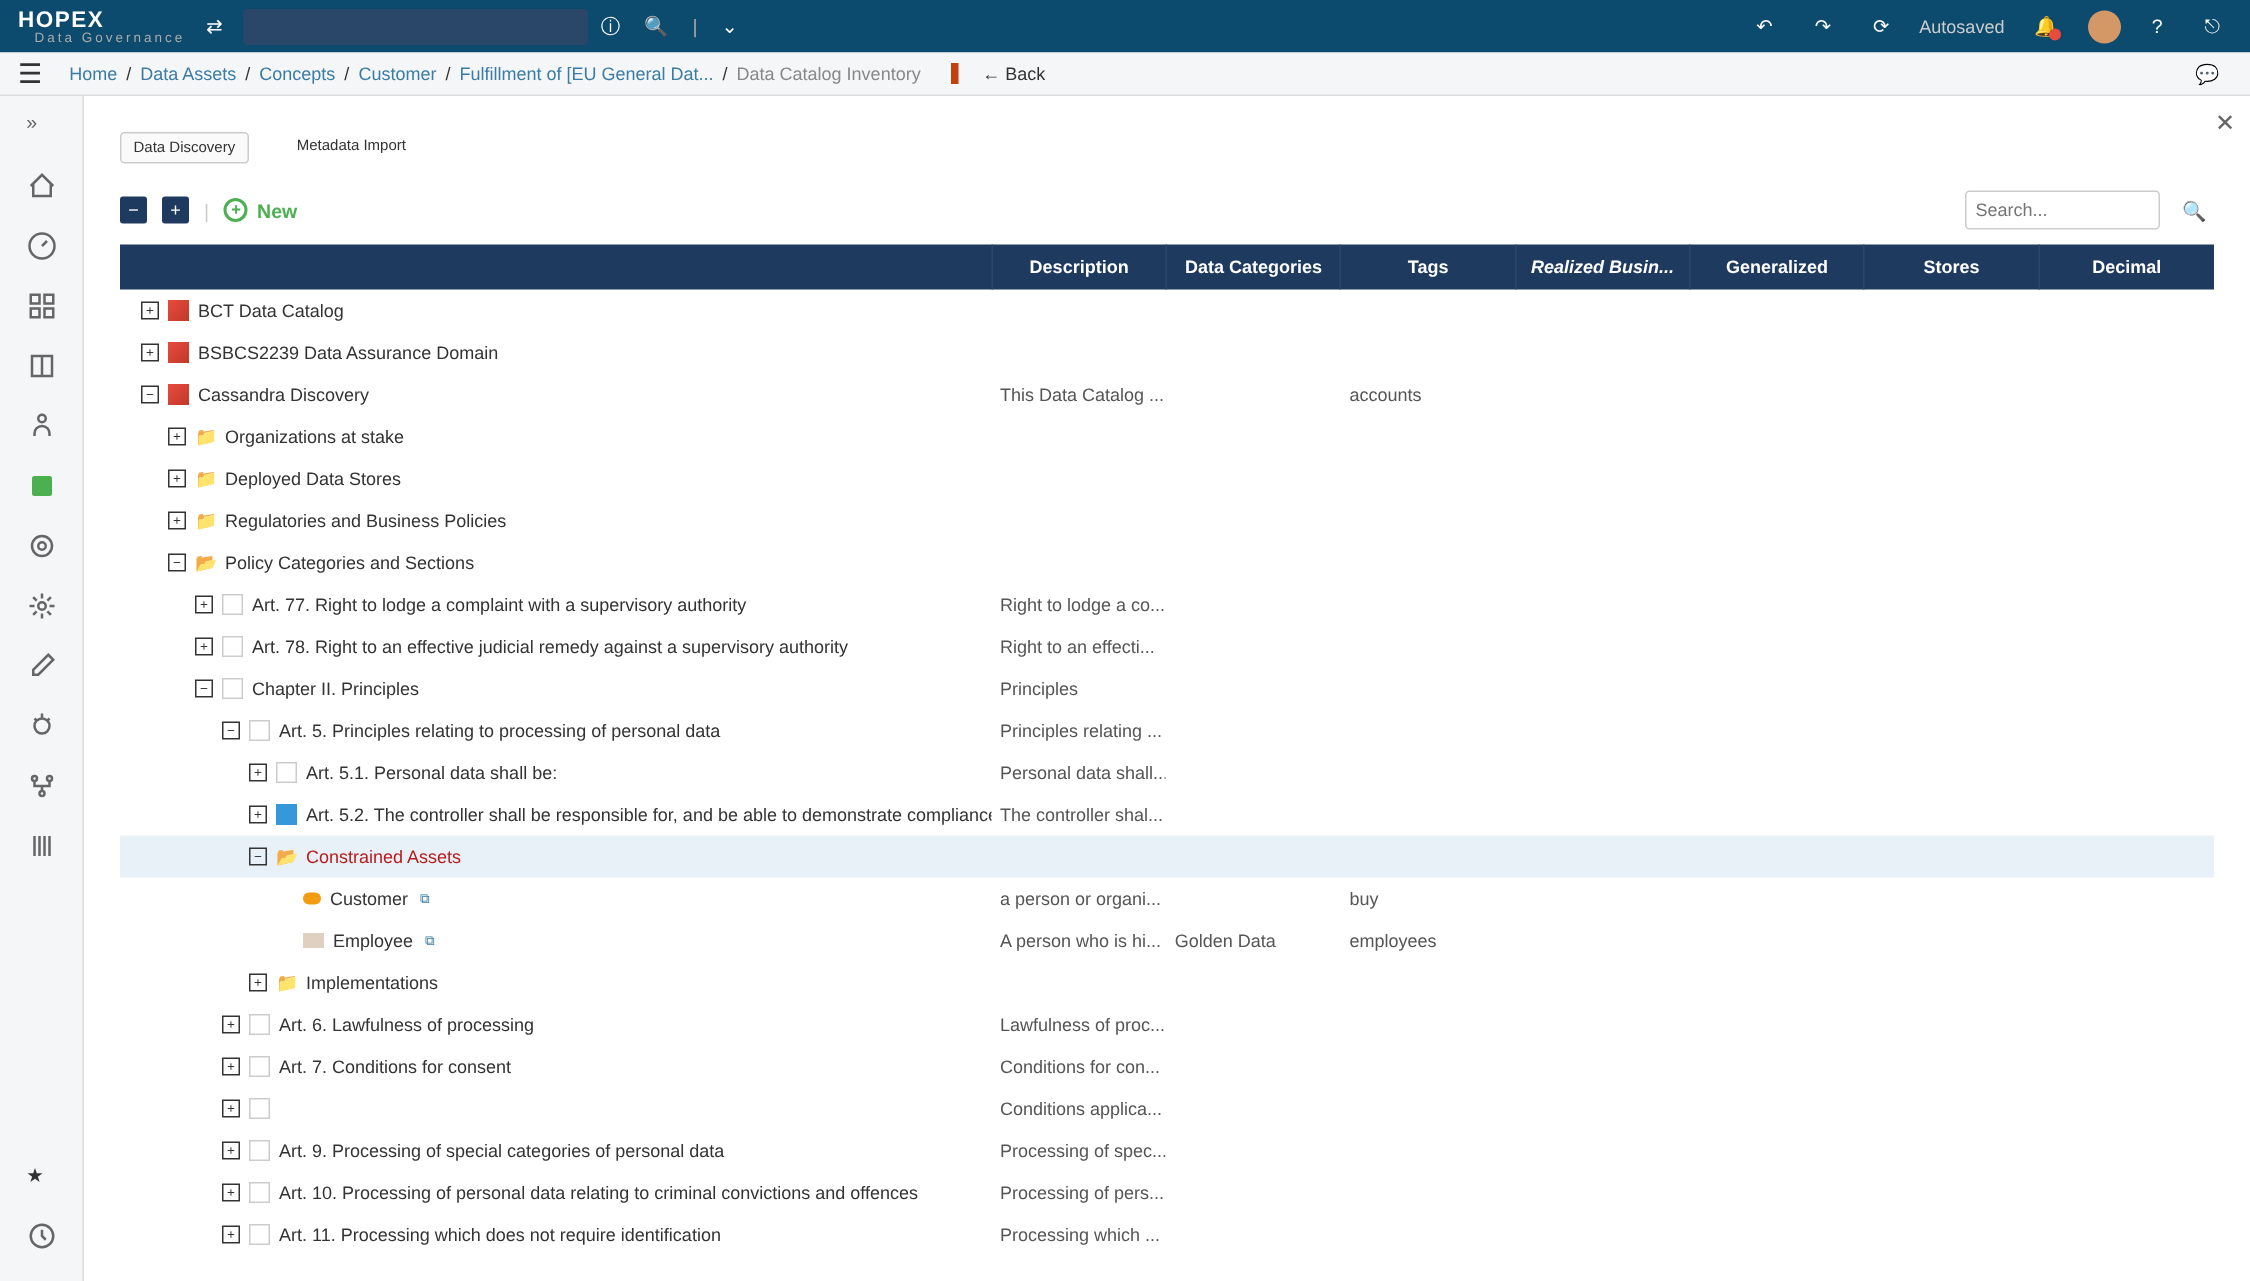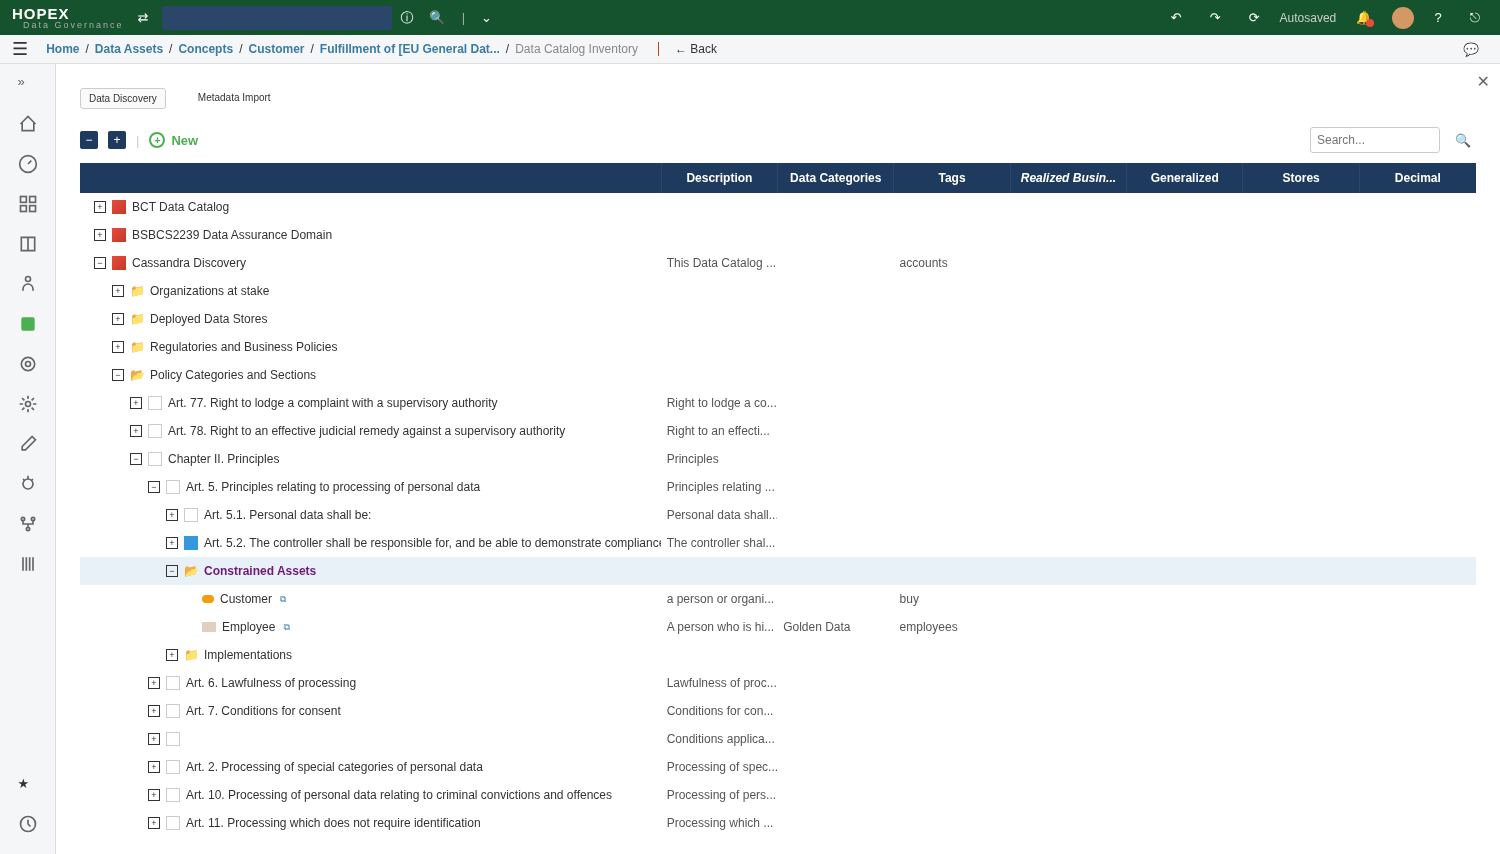--- a/index.html
+++ b/index.html
@@ -1,32 +1,32 @@
 <!DOCTYPE html>
 <html><head>
 <meta charset="utf-8">
 <style>
 *{margin:0;padding:0;box-sizing:border-box;font-family:Arial,sans-serif;}
 body{width:1500px;height:854px;overflow:hidden;background:#fff;color:#333;font-size:13px;}
-.topbar{height:35px;background:#14532d;display:flex;align-items:center;padding:0 12px;color:#fff;}
+.topbar{height:35px;background:#0c4a6e;display:flex;align-items:center;padding:0 12px;color:#fff;}
 .logo{display:flex;flex-direction:column;line-height:1;}
 .logo-title{font-size:15px;font-weight:bold;letter-spacing:1px;}
 .logo-sub{font-size:9px;letter-spacing:2px;color:#aaa;padding-left:11px;}
 .swap-icon{margin:0 14px;cursor:pointer;}
 .search-box{width:230px;height:24px;background:#2a4668;border:none;border-radius:3px;color:#fff;padding:0 6px;}
 .top-icon{margin:0 8px;cursor:pointer;color:#fff;}
 .spacer{flex:1;}
 .top-right{display:flex;align-items:center;gap:12px;}
 .avatar{width:22px;height:22px;border-radius:50%;background:#d49766;}
 .breadcrumb-bar{height:29px;background:#f5f6f8;display:flex;align-items:center;padding:0 12px;border-bottom:1px solid #ddd;}
 .hamburger{margin-right:18px;cursor:pointer;color:#333;font-size:18px;}
 .breadcrumb{display:flex;align-items:center;gap:6px;font-size:12px;}
-.breadcrumb a{color:#3a7ca5;text-decoration:none;font-weight:bold;}
+.breadcrumb a{color:#3a7ca5;text-decoration:none;}
 .breadcrumb .current{color:#888;}
-.back-btn{margin-left:20px;padding-left:16px;border-left:1px solid #c2410c;color:#333;font-size:12px;cursor:pointer;}
+.back-btn{margin-left:20px;padding-left:16px;border-left:5px solid #c2410c;color:#333;font-size:12px;cursor:pointer;}
 .sidebar{position:absolute;left:0;top:64px;width:56px;height:790px;background:#f5f6f8;border-right:1px solid #ddd;display:flex;flex-direction:column;align-items:center;padding-top:10px;gap:20px;}
 .sidebar-icon{width:20px;height:20px;color:#666;cursor:pointer;}
 .sidebar-icon.active{color:#4caf50;}
 .sidebar-bottom{margin-top:auto;margin-bottom:20px;display:flex;flex-direction:column;gap:18px;align-items:center;}
 .main{position:absolute;left:56px;top:64px;right:0;bottom:0;overflow:auto;}
 .close-x{position:absolute;right:10px;top:8px;color:#666;cursor:pointer;font-size:16px;}
 .tabs{display:flex;gap:24px;padding:24px 24px 12px;font-size:10px;}
 .tab{padding:4px 8px;cursor:pointer;}
 .tab.active{border:1px solid #ccc;border-radius:3px;background:#fafafa;}
 .toolbar{display:flex;align-items:center;padding:6px 24px 10px;gap:10px;}
@@ -53,21 +53,21 @@
 .row>div{display:flex;align-items:center;overflow:hidden;white-space:nowrap;text-overflow:ellipsis;}
 .name-cell{width:600px;padding-left:8px;gap:6px;}
 .cell{width:120px;padding:0 6px;color:#555;}
 .expand{width:12px;height:12px;border:1px solid #333;display:flex;align-items:center;justify-content:center;font-size:9px;cursor:pointer;flex-shrink:0;}
 .tree-icon{width:14px;height:14px;flex-shrink:0;}
 .ic-catalog{background:linear-gradient(135deg,#e74c3c,#c0392b);}
 .ic-doc{background:#fff;border:1px solid #ccc;}
 .ic-book{background:#3498db;}
 .ic-orange{width:12px;height:8px;background:#f39c12;border-radius:4px;}
 .ic-emp{width:14px;height:10px;background:#e0d0c0;}
-.highlight{color:#701a75;font-weight:bold;}
+.highlight{color:#b91c1c;font-weight:normal;}
 .link-out{color:#3a7ca5;font-size:9px;margin-left:2px;}
 .indent{display:inline-block;flex-shrink:0;}
 svg{width:100%;height:100%;}
 .autosaved{color:#ccc;font-size:12px;}
 .badge{position:relative;}
 .badge::after{content:"";position:absolute;bottom:-2px;right:-2px;width:8px;height:8px;background:#e74c3c;border-radius:50%;}
 </style>
 </head>
 <body>
 
@@ -500,21 +500,21 @@
           <div class="cell"></div>
           <div class="cell"></div>
           <div class="cell"></div>
           <div class="cell"></div>
         </div>
         <div class="row">
           <div class="name-cell">
             <span class="indent" style="width:54px"></span>
             <span class="expand">+</span>
             <span class="tree-icon ic-doc"></span>
-            <span>Art. 2. Processing of special categories of personal data</span>
+            <span>Art. 9. Processing of special categories of personal data</span>
           </div>
           <div class="cell">Processing of spec...</div>
           <div class="cell"></div>
           <div class="cell"></div>
           <div class="cell"></div>
           <div class="cell"></div>
           <div class="cell"></div>
           <div class="cell"></div>
         </div>
         <div class="row">

